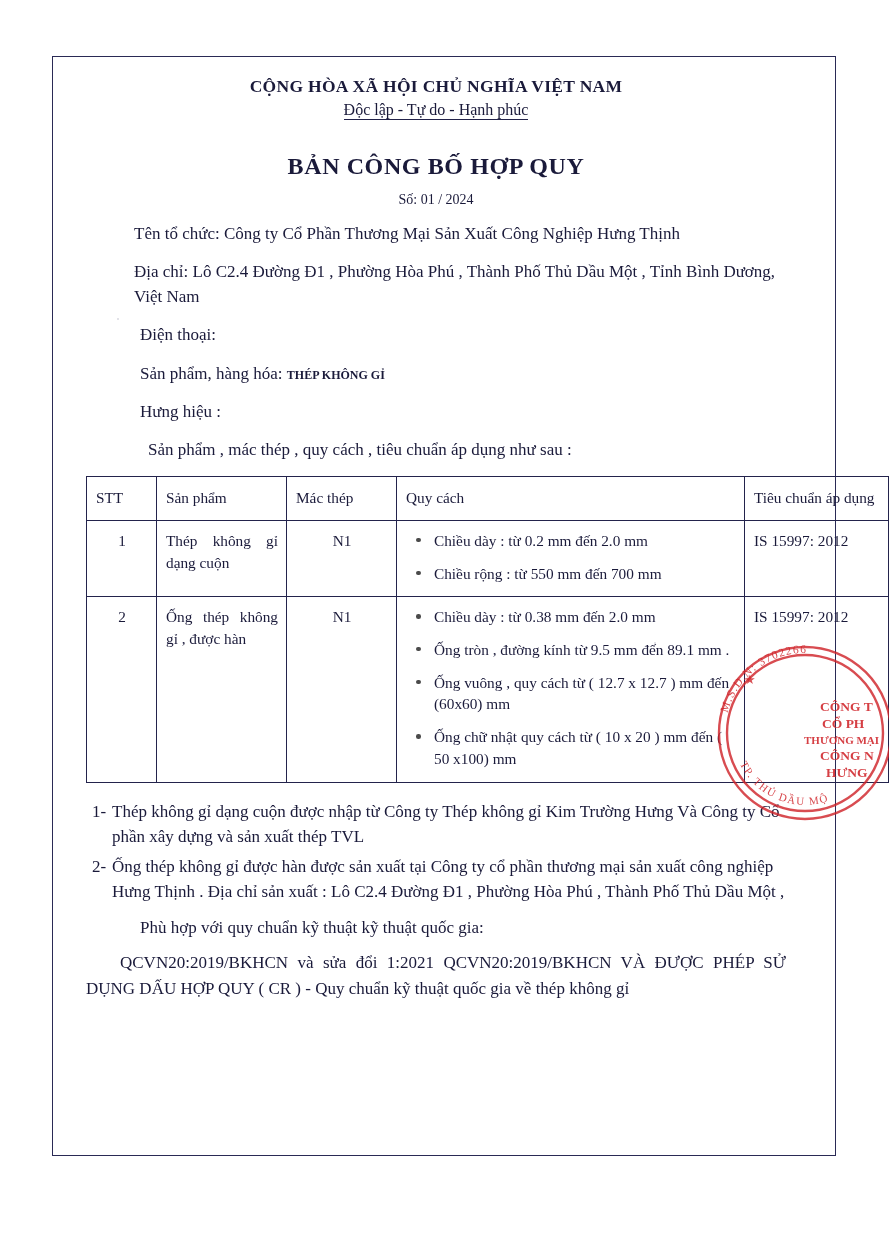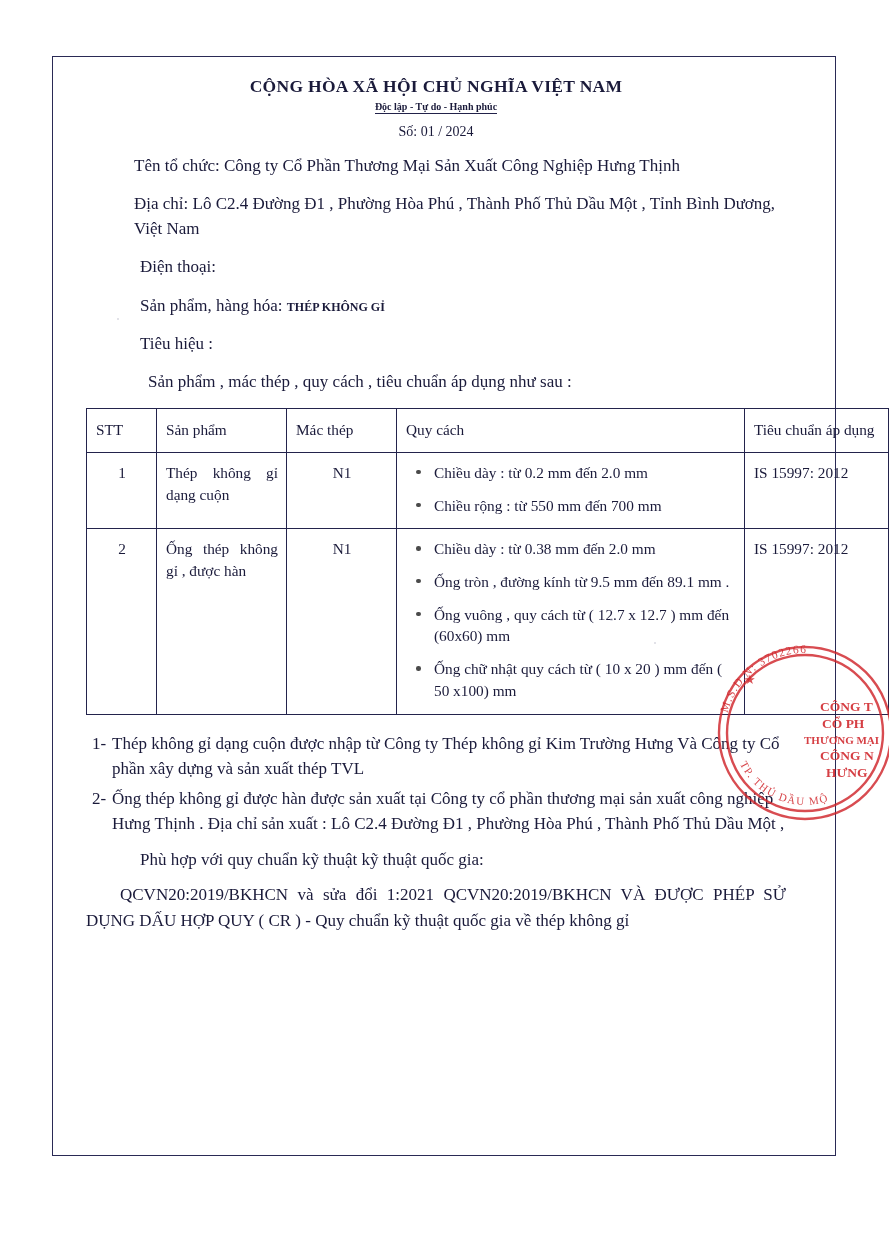--- a/index.html
+++ b/index.html
@@ -42,22 +42,22 @@
     padding: 14px 34px 0 34px;
   }
   .nation {
     font-weight: bold;
     font-size: 17.5px;
     letter-spacing: 0.3px;
     text-align: center;
     margin-top: 6px;
   }
   .motto {
-    font-weight: bold;
-    font-size: 10px;
+    font-weight: normal;
+    font-size: 16px;
     text-align: center;
     margin-top: 4px;
   }
   .motto span {
     border-bottom: 1.2px solid #22224a;
     padding-bottom: 1px;
   }
   .doc-title {
     font-weight: bold;
     font-size: 24px;
@@ -183,32 +183,33 @@
 
 <div class="page">
 
   <div class="scan-frame"></div>
 
   <div class="content">
 
     <div class="nation">CỘNG HÒA XÃ HỘI CHỦ NGHĨA VIỆT NAM</div>
     <div class="motto"><span>Độc lập - Tự do - Hạnh phúc</span></div>
 
+    <div class="doc-title">BẢN CÔNG BỐ HỢP QUY</div>
     <div class="doc-number">Số: 01 / 2024</div>
 
     <div class="para indent-1">Tên tổ chức: Công ty Cổ Phần Thương Mại Sản Xuất Công Nghiệp Hưng Thịnh</div>
     <div class="para indent-1">Địa chỉ: Lô C2.4 Đường Đ1 , Phường Hòa Phú , Thành Phố Thủ Dầu Một , Tỉnh Bình Dương, Việt Nam</div>
     <div class="para indent-2">Điện thoại:</div>
 
     <div class="para indent-2">
       <span>Sản phẩm, hàng hóa:</span>
       <span class="prod-name">THÉP KHÔNG GỈ</span>
     </div>
 
-    <div class="para indent-2">Tiêu hiệu :</div>
+    <div class="para indent-2">Hưng hiệu :</div>
     <div class="para indent-3">Sản phẩm , mác thép , quy cách , tiêu chuẩn áp dụng như sau :</div>
 
     <table class="spec">
       <thead>
         <tr>
           <th class="col-stt">STT</th>
           <th class="col-prod">Sản phẩm</th>
           <th class="col-mac">Mác thép</th>
           <th class="col-quy">Quy cách</th>
           <th class="col-std">Tiêu chuẩn áp dụng</th>

